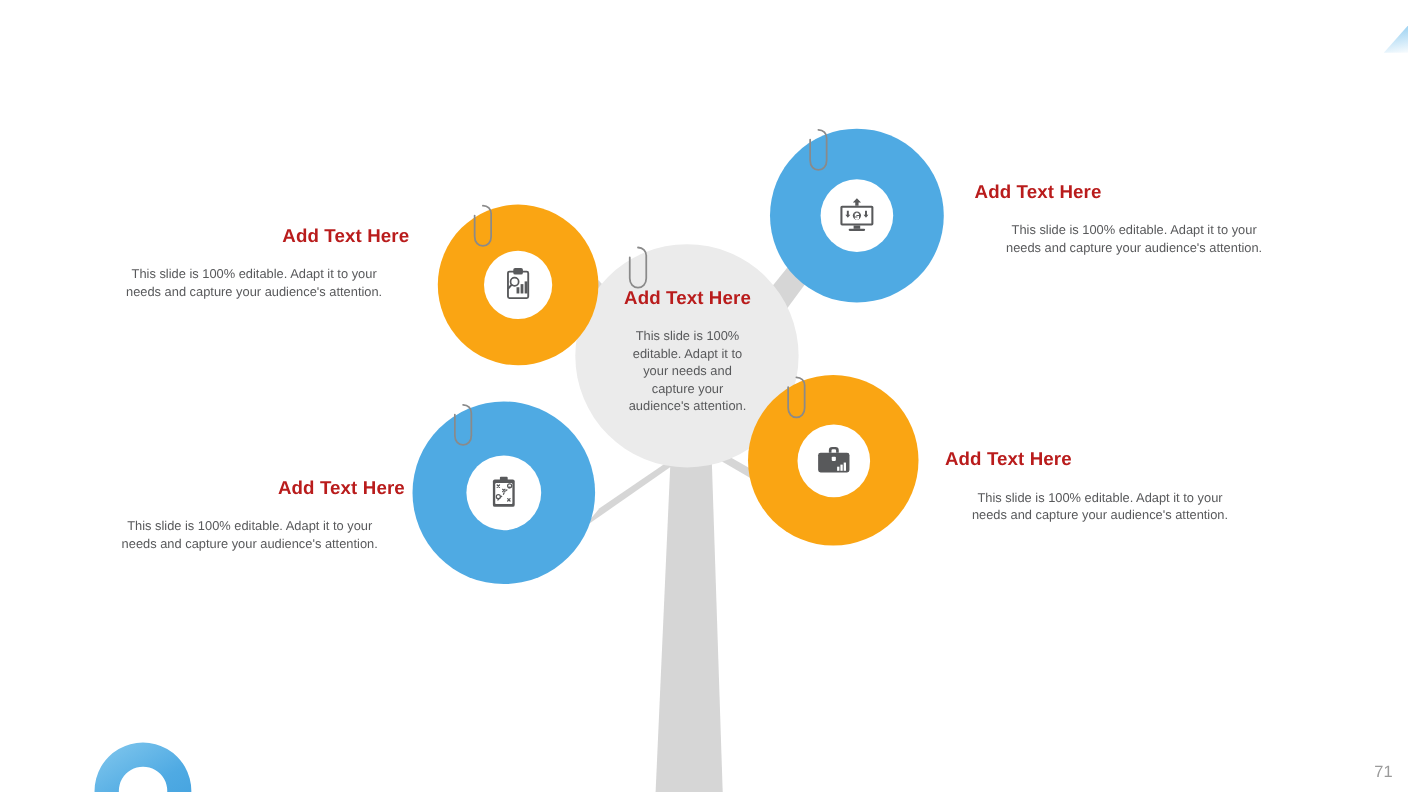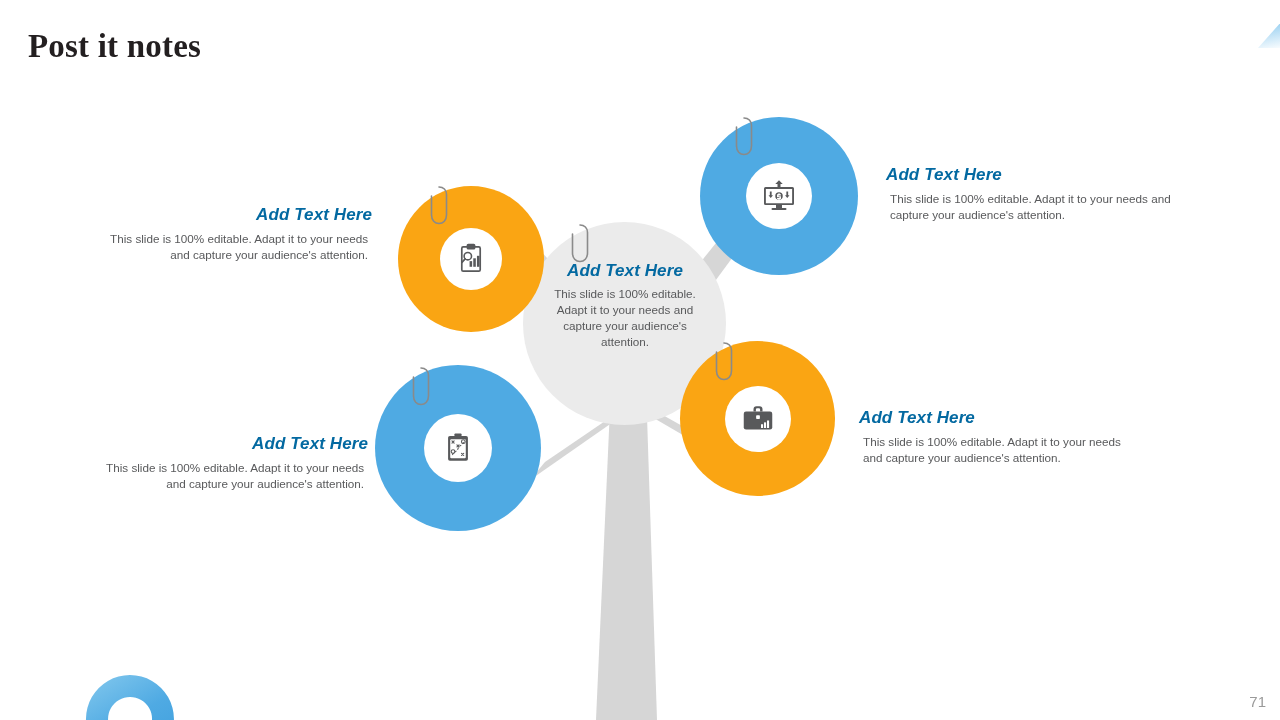--- a/index.html
+++ b/index.html
@@ -119,31 +119,31 @@
   #clip-4 { left: 713px; top: 340px; }
   #clip-center { left: 569px; top: 222px; }
 
   
   .textblock {
     position: absolute;
   }
   .tb-heading {
     font-size: 17px;
     font-weight: bold;
-    color: #0369a1;
+    color: #b91c1c;
     margin: 0 0 6px 0;
     white-space: nowrap;
     letter-spacing: 0.1px;
-    font-style: italic;
   }
   .tb-body {
     font-size: 11.7px;
     line-height: 16px;
     color: #58595b;
-    margin: 4px;
+    margin: 17px;
+    text-align: center;
   }
 
   .align-right { text-align: right; }
   .align-left  { text-align: left; }
   .align-center{ text-align: center; }
 
   #text-1 { left: 90px;  top: 205px; width: 282px; }
   #text-2 { left: 886px; top: 165px; width: 290px; }
   #text-3 { left: 86px;  top: 434px; width: 282px; }
   #text-4 { left: 859px; top: 408px; width: 282px; }
@@ -171,21 +171,20 @@
     bottom: 10px;
     font-size: 15px;
     color: #9a9a9a;
   }
 </style>
 </head>
 <body>
 
 <div class="slide">
 
-  <div class="title">Post it notes</div>
 
   <div class="corner-triangle">
     <svg width="92" height="56" viewBox="0 0 92 56">
       <defs>
         <linearGradient id="triGrad" x1="0" y1="0" x2="0.35" y2="1">
           <stop offset="0%" stop-color="#5cb3ea"></stop>
           <stop offset="55%" stop-color="#9fd3f2"></stop>
           <stop offset="100%" stop-color="#ffffff"></stop>
         </linearGradient>
       </defs>

